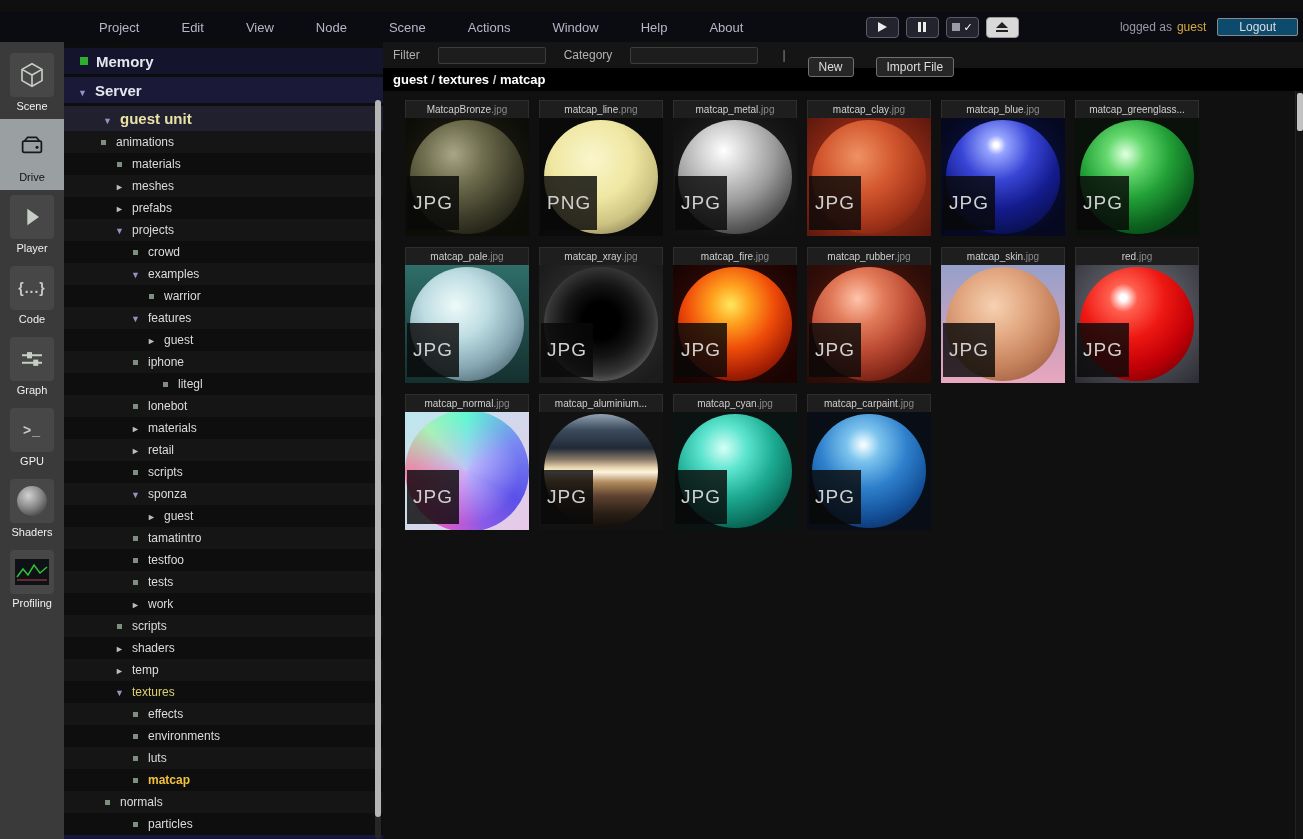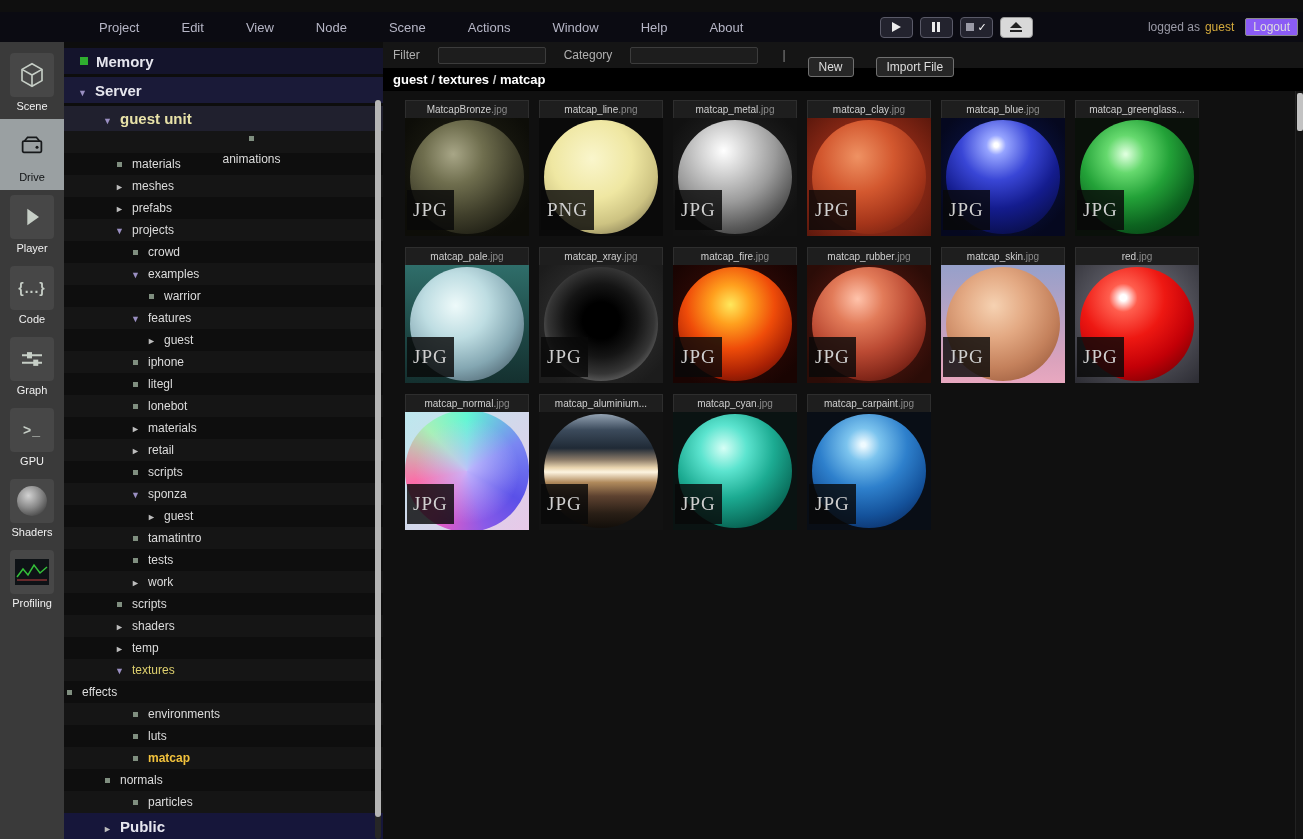--- a/index.html
+++ b/index.html
@@ -21,22 +21,22 @@
   .pbar { width:3px; height:10px; background:#ececec; }
   .csq { width:8px; height:8px; background:#9a9aa6; margin-right:2px; }
   .cchk { color:#fff; font-size:11px; line-height:1; }
   .ej { display:flex; flex-direction:column; align-items:center; gap:2px; }
   .ejt { width:0; height:0; border-bottom:6px solid #222; border-left:6px solid transparent;
     border-right:6px solid transparent; }
   .ejb { width:12px; height:2px; background:#222; }
   .session { margin-left:auto; display:flex; align-items:center; gap:5px;
     padding-right:5px; font-size:12px; color:#9a9aa6; }
   .user { color:#d4aa3c; }
-  .logout { background:#8b5cf6; border:1px solid #8a8a8a; color:#ddd; font-size:12px;
-    padding:1px 7px; border-radius:2px; margin-left:6px; cursor:pointer;
+  .logout { background:#0c4a6e; border:1px solid #8a8a8a; color:#ddd; font-size:12px;
+    padding:1px 21px; border-radius:2px; margin-left:6px; cursor:pointer;
     font-family:"Liberation Sans",sans-serif; }
 
   
   .shell { display:flex; height:809px; }
 
   
   .iconbar { width:64px; background:#3a3a3a; padding-top:6px; display:flex;
     flex-direction:column; align-items:center; flex-shrink:0; }
   .side-item { width:64px; padding:5px 0 7px; display:flex; flex-direction:column;
     align-items:center; gap:3px; cursor:pointer; color:#c6cec6; }
@@ -97,21 +97,21 @@
   .grid { padding:9px 0 0 22px; display:grid; grid-template-columns:repeat(6,124px);
     gap:11px 10px; align-content:start; }
   .card { width:124px; background:#191919; cursor:pointer; }
   .card-title { height:18px; background:#1e1e1e; border:1px solid #2e2e2e; border-bottom:none;
     display:flex; align-items:center; justify-content:center; font-size:10px;
     color:#cfcfcf; white-space:nowrap; overflow:hidden; }
   .fe { color:#8a8a8a; }
   .thumb { position:relative; width:124px; height:118px; overflow:hidden; background:#0c0c0c; }
   .ball { position:absolute; left:5px; top:2px; width:114px; height:114px; border-radius:50%; }
   .badge { position:absolute; left:2px; bottom:6px; background:rgba(8,8,8,0.82);
-    color:#cfcfcf; font-size:19px; padding:9px 6px; letter-spacing:1px;font-family:Liberation Serif, serif; }
+    color:#cfcfcf; font-size:19px; padding:16px 6px; letter-spacing:1px; }
 
   
   .t-bronze { background:radial-gradient(circle at 50% 42%,#262618 0%,#0d0d08 78%); }
   .t-bronze .ball { background:radial-gradient(circle at 38% 30%,#a8a687 0%,#6f6e4e 28%,#403f2b 58%,#17170f 88%,#0b0b07 100%); }
   .t-line { background:#0a0a0a; }
   .t-line .ball { background:radial-gradient(circle at 42% 34%,#faf6cc 0%,#efe7a2 40%,#cdc382 66%,#8a8158 85%,#474234 100%); }
   .t-metal { background:radial-gradient(circle at 50% 45%,#2e2e2e,#111 80%); }
   .t-metal .ball { background:radial-gradient(circle at 40% 27%,#ffffff 0%,#d2d2d2 22%,#9b9b9b 48%,#5a5a5a 72%,#262626 95%); }
   .t-clay { background:radial-gradient(circle at 50% 50%,#b04228 0%,#7e2413 70%,#5c180c 100%); }
   .t-clay .ball { background:radial-gradient(circle at 40% 32%,#ef9263 0%,#d3582f 35%,#a5351a 65%,#64190c 95%); }
@@ -270,21 +270,21 @@
     </div>
     <div class="thead server">
       <span class="ti ti-expanded"></span>
       <span>Server</span>
     </div>
     <div class="thead unit">
       <span class="ti ti-expanded"></span>
       <span>guest unit</span>
     </div>
     <div class="tree-rows" id="tree-rows">
-        <div class="tree-row" style="padding-left: 56px; flex-direction: column;">
+        <div class="tree-row" style="padding-left: 34px;">
           <span class="ti ti-square"></span>
           <span class="tl">animations</span>
         </div>
         <div class="tree-row" style="padding-left: 50px;">
           <span class="ti ti-square"></span>
           <span class="tl">materials</span>
         </div>
         <div class="tree-row" style="padding-left: 50px;">
           <span class="ti ti-collapsed"></span>
           <span class="tl">meshes</span>
@@ -314,21 +314,21 @@
           <span class="tl">features</span>
         </div>
         <div class="tree-row" style="padding-left: 82px;">
           <span class="ti ti-collapsed"></span>
           <span class="tl">guest</span>
         </div>
         <div class="tree-row" style="padding-left: 66px;">
           <span class="ti ti-square"></span>
           <span class="tl">iphone</span>
         </div>
-        <div class="tree-row" style="padding-left: 66px;">
+        <div class="tree-row" style="padding-left: 96px;">
           <span class="ti ti-square"></span>
           <span class="tl">litegl</span>
         </div>
         <div class="tree-row" style="padding-left: 66px;">
           <span class="ti ti-square"></span>
           <span class="tl">lonebot</span>
         </div>
         <div class="tree-row" style="padding-left: 66px;">
           <span class="ti ti-collapsed"></span>
           <span class="tl">materials</span>
@@ -345,20 +345,24 @@
           <span class="ti ti-expanded"></span>
           <span class="tl">sponza</span>
         </div>
         <div class="tree-row" style="padding-left: 82px;">
           <span class="ti ti-collapsed"></span>
           <span class="tl">guest</span>
         </div>
         <div class="tree-row" style="padding-left: 66px;">
           <span class="ti ti-square"></span>
           <span class="tl">tamatintro</span>
+        </div>
+        <div class="tree-row" style="padding-left: 66px;">
+          <span class="ti ti-square"></span>
+          <span class="tl">testfoo</span>
         </div>
         <div class="tree-row" style="padding-left: 66px;">
           <span class="ti ti-square"></span>
           <span class="tl">tests</span>
         </div>
         <div class="tree-row" style="padding-left: 66px;">
           <span class="ti ti-collapsed"></span>
           <span class="tl">work</span>
         </div>
         <div class="tree-row" style="padding-left: 50px;">
@@ -370,21 +374,21 @@
           <span class="tl">shaders</span>
         </div>
         <div class="tree-row" style="padding-left: 50px;">
           <span class="ti ti-collapsed"></span>
           <span class="tl">temp</span>
         </div>
         <div class="tree-row hl-path" style="padding-left: 50px;">
           <span class="ti ti-expanded"></span>
           <span class="tl">textures</span>
         </div>
-        <div class="tree-row" style="">
+        <div class="tree-row" style="padding-left: 66px;">
           <span class="ti ti-square"></span>
           <span class="tl">effects</span>
         </div>
         <div class="tree-row" style="padding-left: 66px;">
           <span class="ti ti-square"></span>
           <span class="tl">environments</span>
         </div>
         <div class="tree-row" style="padding-left: 66px; text-align: right;">
           <span class="ti ti-square"></span>
           <span class="tl">luts</span>

